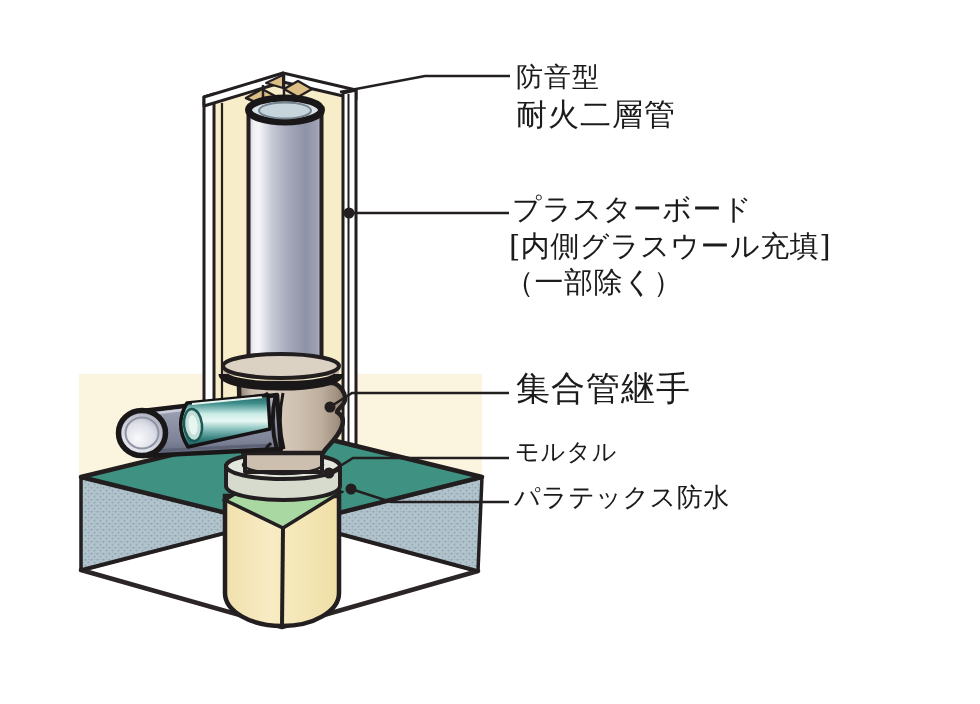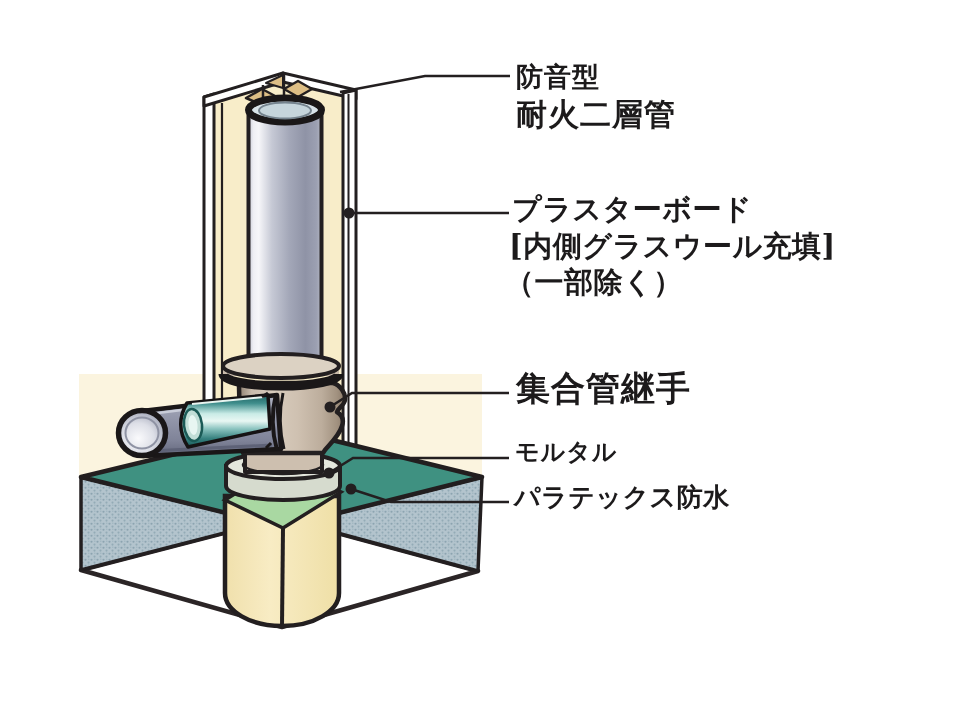--- a/index.html
+++ b/index.html
@@ -1,17 +1,17 @@
 <!DOCTYPE html>
 <html><head>
 <meta charset="utf-8">
 <style>
   html,body{margin:0;padding:0;background:#fff;}
   .stage{position:relative;width:980px;height:704px;background:#fff;overflow:hidden;
-         font-family:"DejaVu Serif","Liberation Serif",serif;font-weight:bold;}
+         font-family:"DejaVu Serif","Liberation Serif",serif;}
   svg{display:block;}
   text{fill:#1C1A1B;}
   .serif{font-family:"DejaVu Serif","Liberation Serif",serif;}
   .gothic{font-family:"DejaVu Sans","Liberation Sans",sans-serif;}
 </style>
 </head>
 <body>
 
 <div class="stage">
 <svg width="980" height="704" viewBox="0 0 980 704">

